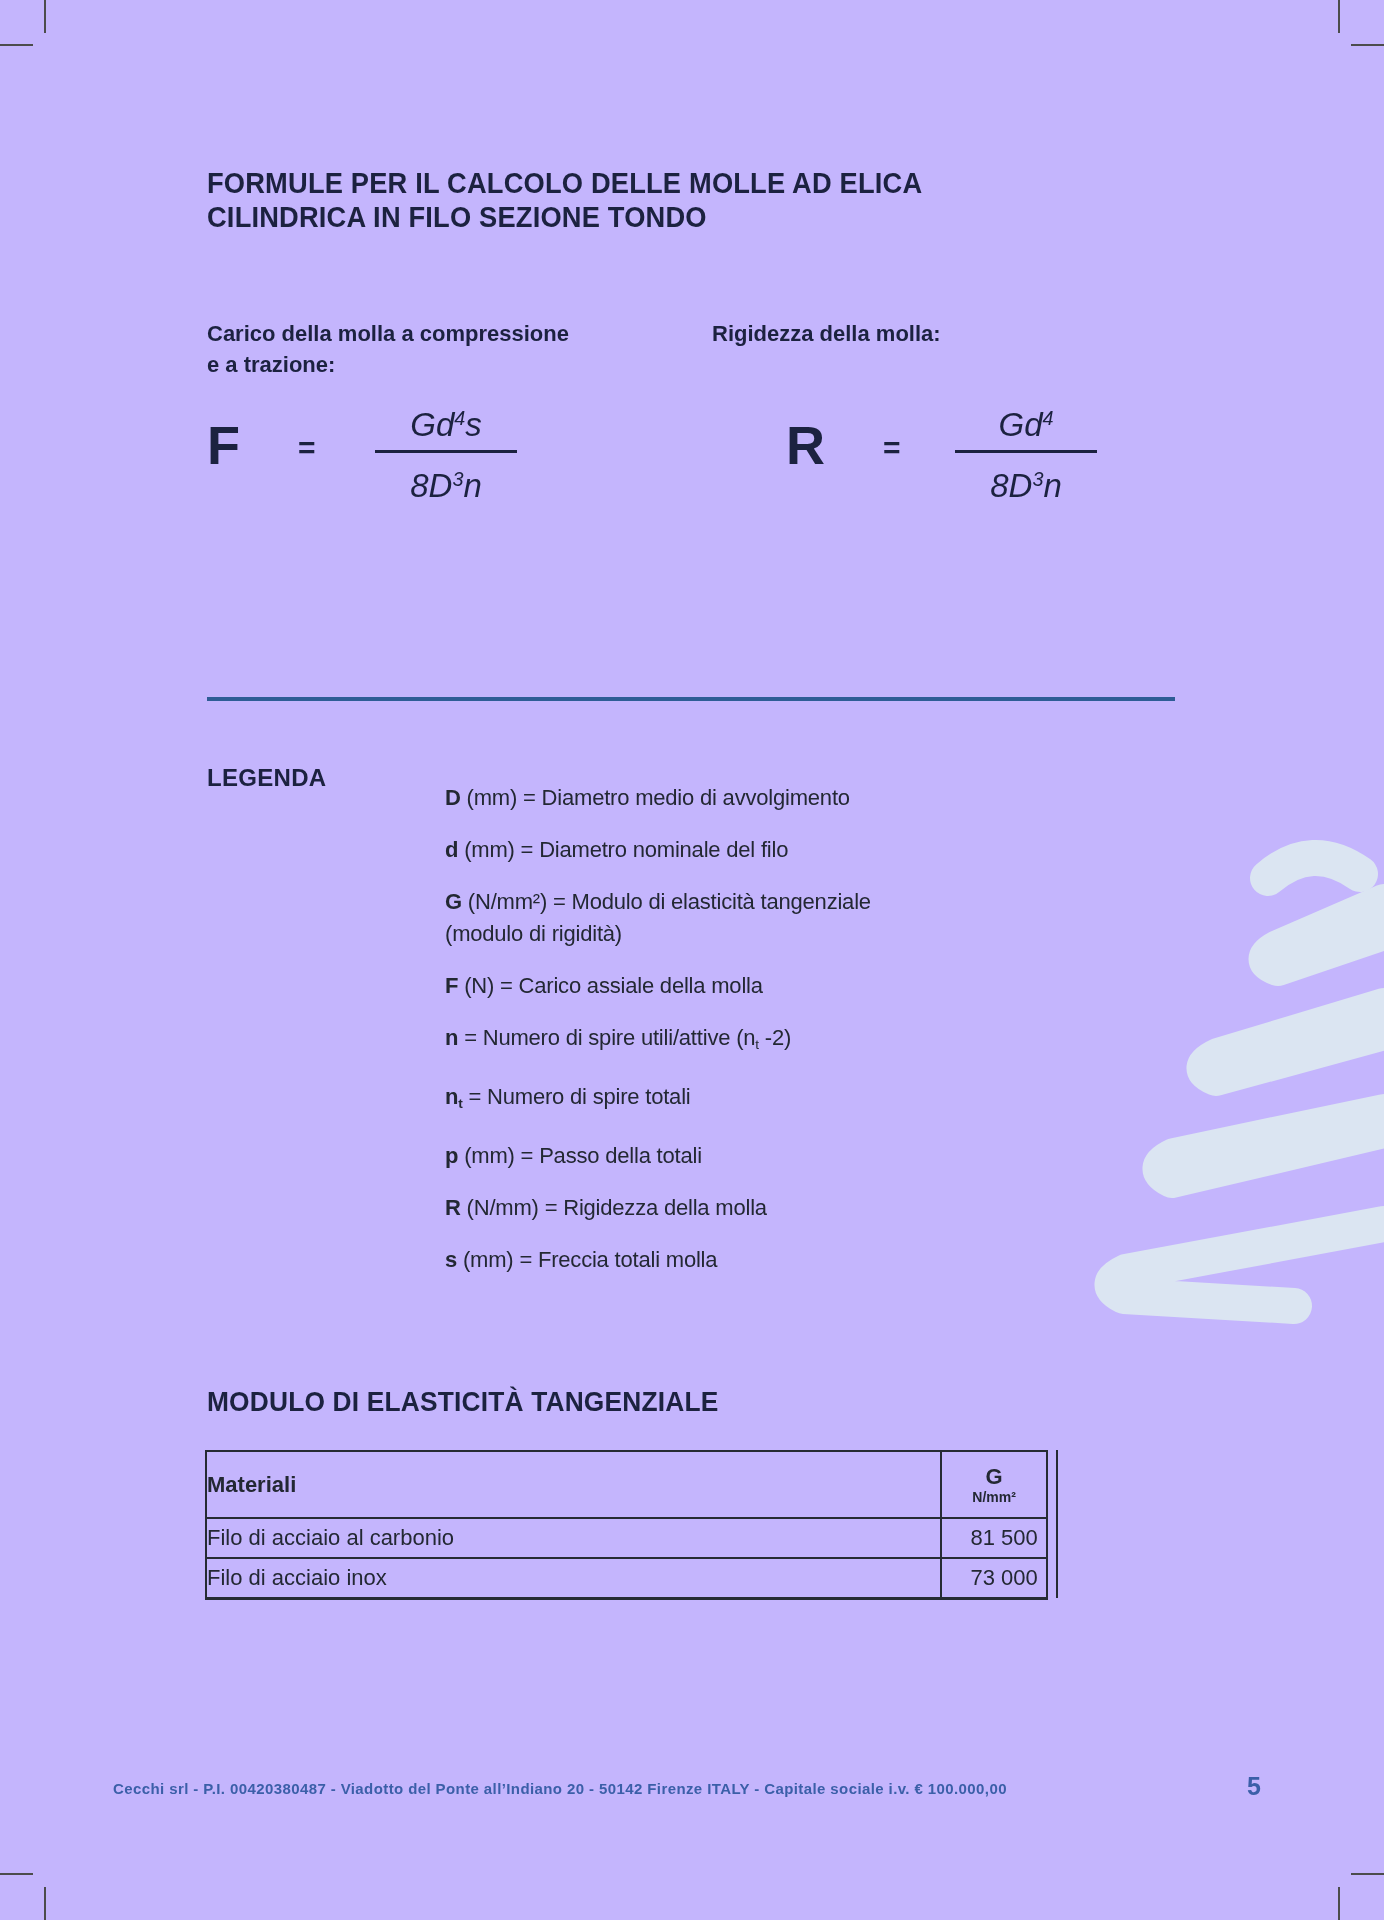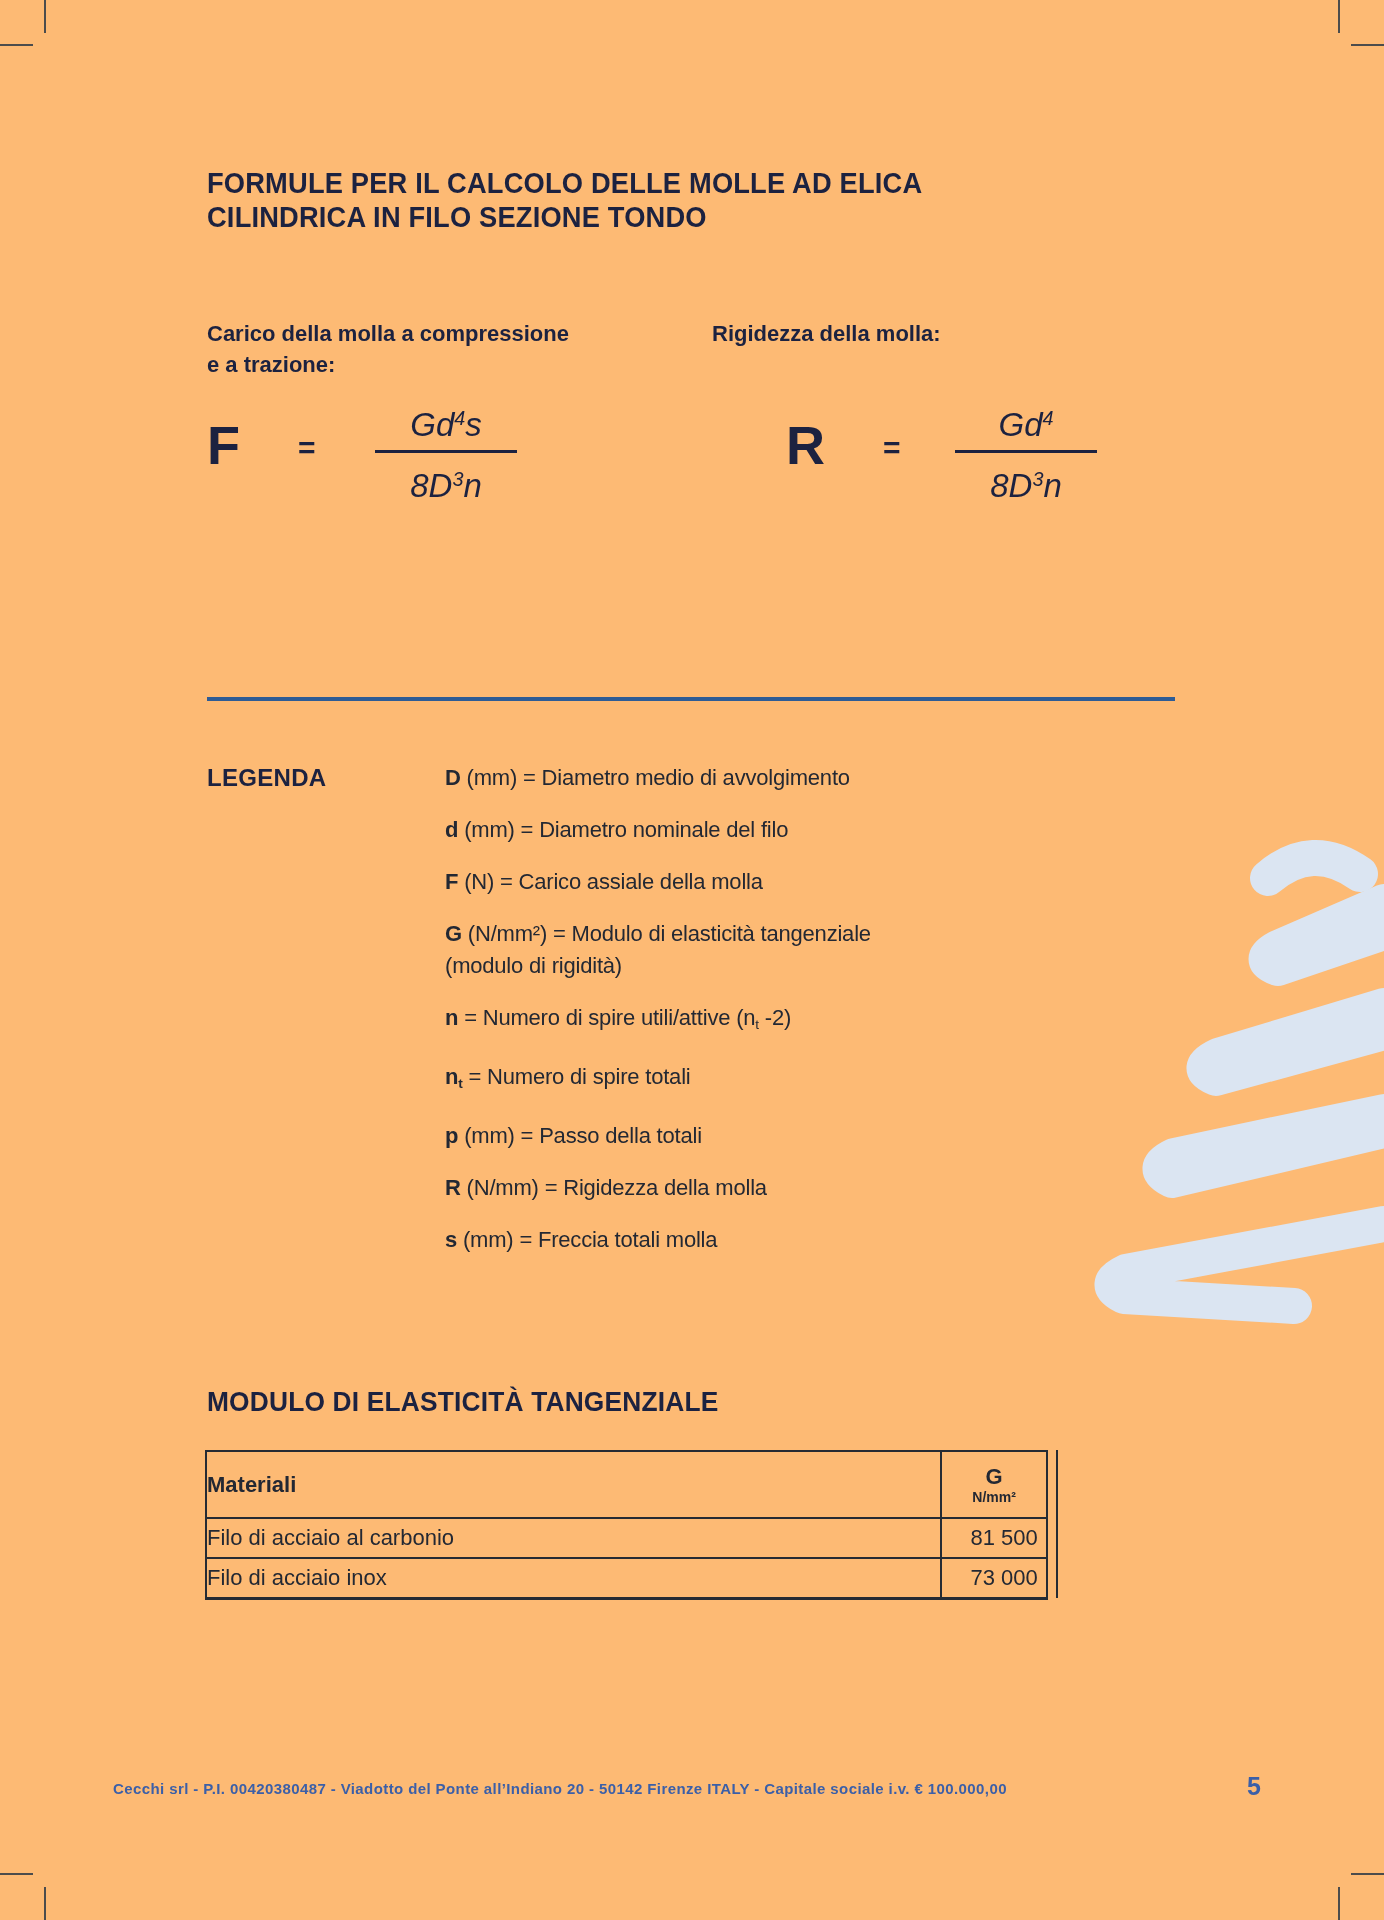--- a/index.html
+++ b/index.html
@@ -2,21 +2,21 @@
 <html style="--navy: #1c2240; --body: #232833; --divider: #2e5c95; --footer: #3b5fa8; --spring: #dbe5f2; --border: #262b33; --crop: #4c4c4c;"><head>
 <meta charset="utf-8">
 <style>
   :root{
     --navy:#1c2240; --body:#232833; --divider:#2e5c95;
     --footer:#3b5fa8; --spring:#dbe5f2; --border:#262b33; --crop:#4c4c4c;
   }
   *{margin:0;padding:0;box-sizing:border-box;}
   html,body{background:#ffffff;}
   body{font-family:"Liberation Sans",sans-serif;color:var(--body);}
-  .page{position:relative;width:1384px;height:1920px;background:#fdba74;overflow:hidden;}
+  .page{position:relative;width:1384px;height:1920px;background:#c4b5fd;overflow:hidden;}
 
   
   .crop{position:absolute;background:var(--crop);}
 
   
   .title{position:absolute;left:207px;top:166px;font-size:29px;line-height:34px;
          font-weight:700;color:var(--navy);letter-spacing:.2px;transform:scaleX(.94);transform-origin:left top;}
   .section-heading{position:absolute;left:207px;top:1386px;font-size:28px;font-weight:700;
          color:var(--navy);letter-spacing:.2px;transform:scaleX(.94);transform-origin:left top;}
 
@@ -32,21 +32,21 @@
   .frac .num,.frac .den{font-size:33px;line-height:44px;font-style:italic;}
   .frac .bar{height:3px;background:var(--navy);margin:3px 0 4px 0;}
   .frac .seg-sup{font-style:italic;}
 
   
   .divider{position:absolute;left:207px;top:697px;width:968px;height:4px;background:var(--divider);}
 
   
   .legend-title{position:absolute;left:207px;top:764px;font-size:24px;font-weight:700;color:var(--navy);letter-spacing:.3px;}
   .legend-list{position:absolute;left:445px;top:762px;width:720px;font-size:22px;color:var(--body);}
-  .legend-item{line-height:32px;margin-bottom:20px;letter-spacing:-0.2px;}
+  .legend-item{line-height:32px;margin-bottom:20px;letter-spacing:-0.2px;margin-top:20px;}
   .legend-item .l2{line-height:32px;}
 
   .seg-b{font-weight:700;}
   .seg-i{font-style:italic;}
   .seg-sup{font-size:.6em;vertical-align:.55em;}
   .seg-sub{font-size:.62em;vertical-align:-.28em;}
   .seg-bsub{font-size:.62em;vertical-align:-.28em;font-weight:700;}
 
   
   .spring{position:absolute;left:1040px;top:818px;width:344px;height:515px;}
@@ -117,25 +117,25 @@
 
   <div class="legend-title">LEGENDA</div>
   <div class="legend-list">
       <div class="legend-item">
         <div><span class="seg-b">D</span><span class="seg-n"> (mm) = Diametro medio di avvolgimento</span></div>
       </div>
       <div class="legend-item">
         <div><span class="seg-b">d</span><span class="seg-n"> (mm) = Diametro nominale del filo</span></div>
       </div>
       <div class="legend-item">
-        <div><span class="seg-b">F</span><span class="seg-n"> (N) = Carico assiale della molla</span></div>
+        <div><span class="seg-b">G</span><span class="seg-n"> (N/mm²) = Modulo di elasticità tangenziale</span></div>
+        <div class="l2">(modulo di rigidità)</div>
       </div>
       <div class="legend-item">
-        <div><span class="seg-b">G</span><span class="seg-n"> (N/mm²) = Modulo di elasticità tangenziale</span></div>
-        <div class="l2">(modulo di rigidità)</div>
+        <div><span class="seg-b">F</span><span class="seg-n"> (N) = Carico assiale della molla</span></div>
       </div>
       <div class="legend-item">
         <div><span class="seg-b">n</span><span class="seg-n"> =  Numero di spire utili/attive (n</span><span class="seg-sub">t</span><span class="seg-n"> -2)</span></div>
       </div>
       <div class="legend-item">
         <div><span class="seg-b">n</span><span class="seg-bsub">t</span><span class="seg-n"> = Numero di spire totali</span></div>
       </div>
       <div class="legend-item">
         <div><span class="seg-b">p</span><span class="seg-n"> (mm) = Passo della totali</span></div>
       </div>

